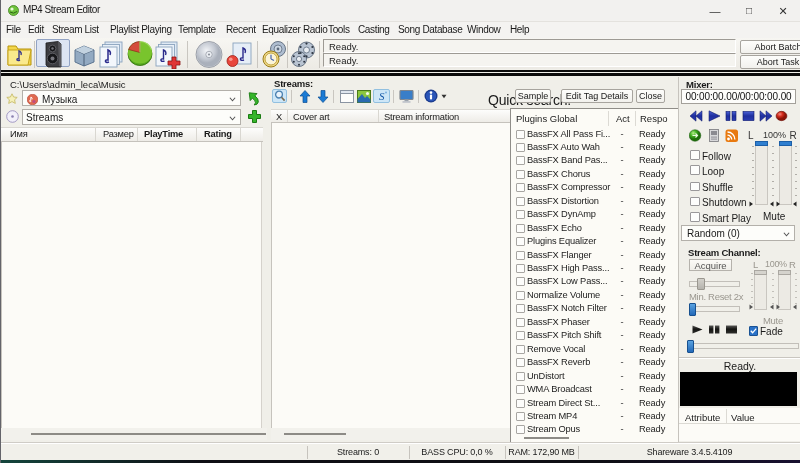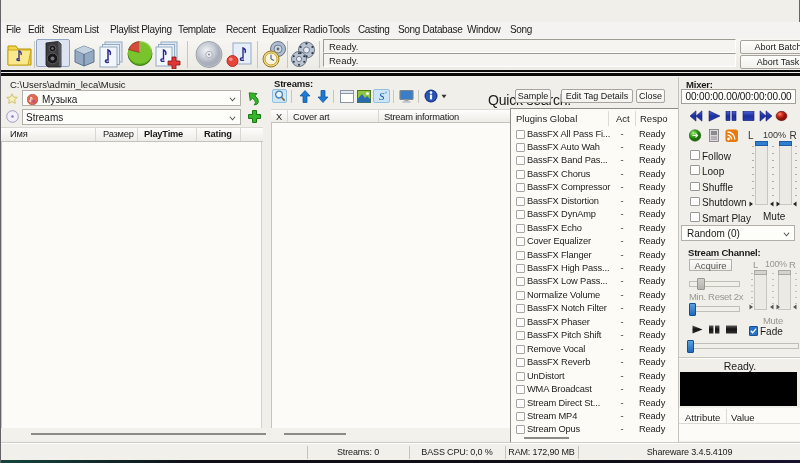--- a/index.html
+++ b/index.html
@@ -58,34 +58,45 @@
 
 #statusbar{position:absolute;left:0;top:443px;width:800px;height:17px;background:#f1f0ea;border-top:1px solid #ffffff;box-shadow:0 -1px 0 #cfccc6;font-size:9px;color:#1a1a1a;letter-spacing:-0.15px;}
 .ssep{position:absolute;top:2px;width:1px;height:13px;background:#c6c3bd;}
 .sseg{position:absolute;top:3px;text-align:center;}
 #bottombar{position:absolute;left:0;top:460px;width:800px;height:3px;background:linear-gradient(90deg,#14453c,#0e0e14 25%,#0e0e14 75%,#181030);}
 svg{display:block;}
 </style></head>
 <body>
 <div id="win">
 
+<div id="titlebar">
+  <svg class="abs" style="left:7px;top:5px" width="11" height="11" viewBox="0 0 11 11">
+        <circle cx="5.5" cy="5.5" r="5" fill="#6fc43c" stroke="#3f7d1e" stroke-width="0.8"></circle>
+        <circle cx="4" cy="4" r="1.6" fill="#e8f6d8"></circle>
+        <path d="M2 7 Q5.5 9.5 9 6.5" stroke="#2f6316" stroke-width="1" fill="none"></path>
+      </svg>
+  <div id="titletxt">MP4 Stream Editor</div>
+  <div class="capbtn" style="left:697px;">—</div>
+  <div class="capbtn" style="left:731px;font-size:10px;">□</div>
+  <div class="capbtn" style="left:765px;">✕</div>
+</div>
 
 <div id="menubar">
   <span class="mi" style="left:5px">File</span>
   <span class="mi" style="left:27px">Edit</span>
   <span class="mi" style="left:51px">Stream List</span>
   <span class="mi" style="left:109px">Playlist Playing</span>
   <span class="mi" style="left:177px">Template</span>
   <span class="mi" style="left:225px">Recent</span>
   <span class="mi" style="left:261px">Equalizer Radio</span>
   <span class="mi" style="left:327px">Tools</span>
   <span class="mi" style="left:357px">Casting</span>
   <span class="mi" style="left:397px">Song Database</span>
   <span class="mi" style="left:466px">Window</span>
-  <span class="mi" style="left:509px">Song</span>
+  <span class="mi" style="left:509px">Help</span>
 </div>
 
 <div id="toolbar">
 
   <svg class="ticon" style="left:5px" width="27" height="29" viewBox="0 0 27 29">
     <path d="M2 6 L10 6 L12 9 L25 9 L25 25 L2 25 Z" fill="#f3d64a" stroke="#b8950a" stroke-width="1"></path>
     <path d="M2 10 L25 10 L22 25 L2 25 Z" fill="#fae98c" stroke="#c8a51a" stroke-width="1"></path>
     <path d="M14 20 q-2 1 -3 0 q-0.5 -1.5 2 -1.5 L13 11 q3 1 2 4" stroke="#3a3a8c" stroke-width="1.4" fill="none"></path>
   </svg>
 
@@ -371,21 +382,21 @@
         <span class="pready">Ready</span>
       </div>
   <div class="prow" style="top:113.1px">
         <span class="pcheck"></span>
         <span class="plabel">BassFX Echo</span>
         <span class="pdash">-</span>
         <span class="pready">Ready</span>
       </div>
   <div class="prow" style="top:126.6px">
         <span class="pcheck"></span>
-        <span class="plabel">Cover Equalizer</span>
+        <span class="plabel">Plugins Equalizer</span>
         <span class="pdash">-</span>
         <span class="pready">Ready</span>
       </div>
   <div class="prow" style="top:140.1px">
         <span class="pcheck"></span>
         <span class="plabel">BassFX Flanger</span>
         <span class="pdash">-</span>
         <span class="pready">Ready</span>
       </div>
   <div class="prow" style="top:153.5px">

